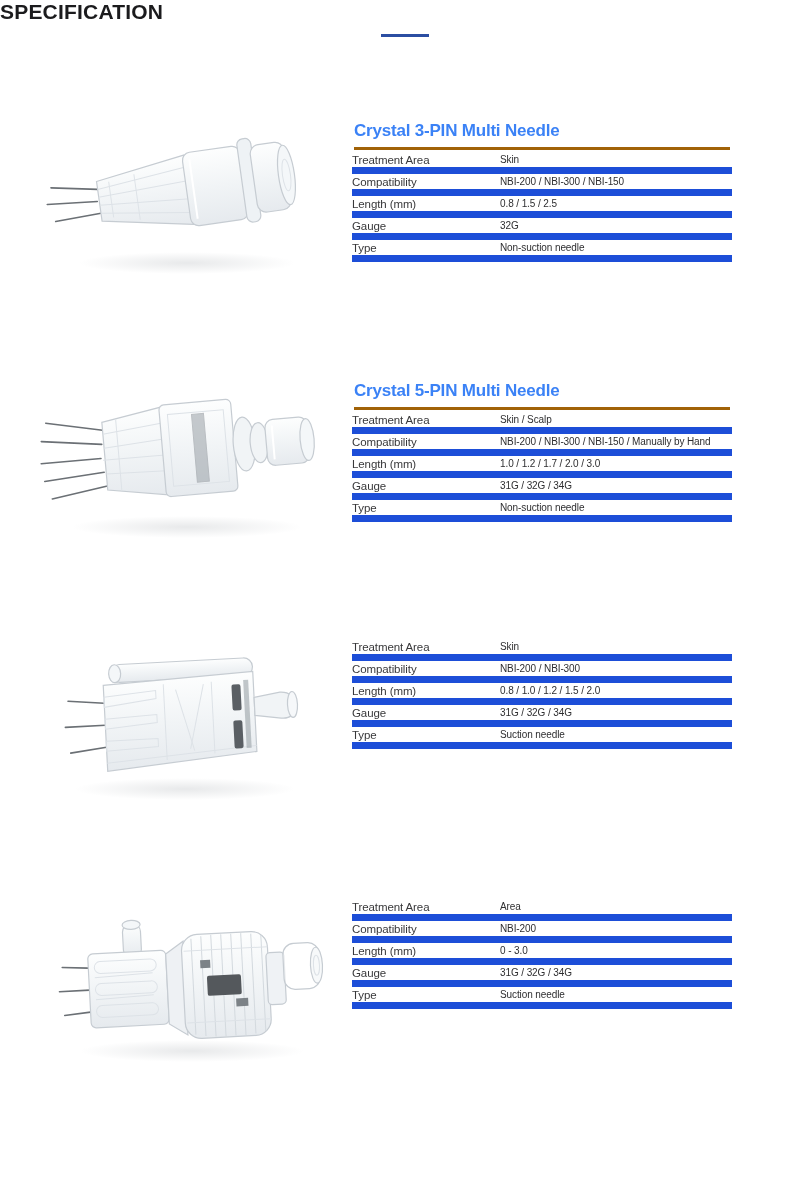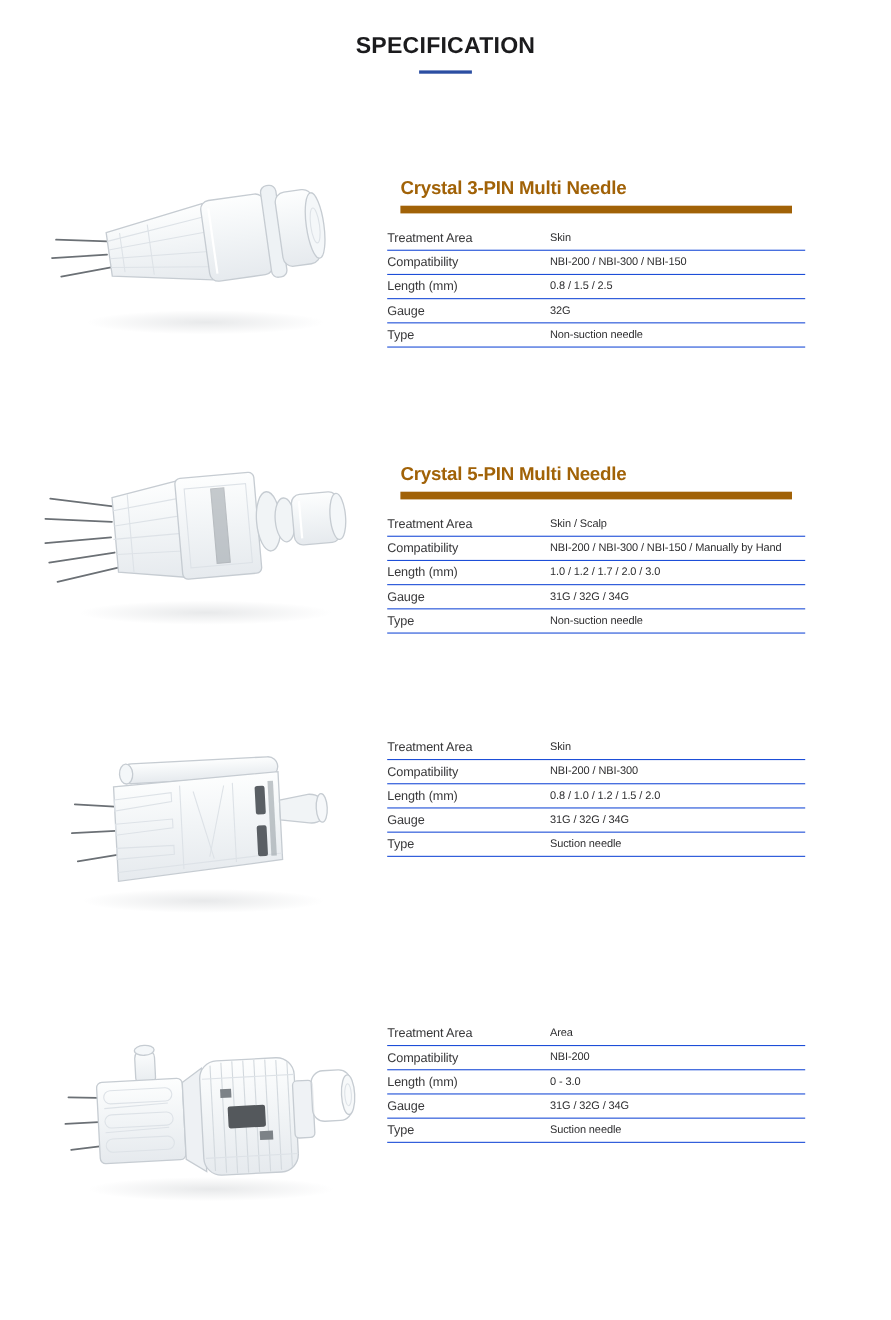--- a/index.html
+++ b/index.html
@@ -4,21 +4,21 @@
 <style>
   * { box-sizing: border-box; }
   html, body { margin: 0; padding: 0; }
   body {
     width: 810px;
     height: 1200px;
     background: #ffffff;
     font-family: "Liberation Sans", sans-serif;
     color: #1d1d1f;
   }
-  .header { padding-top: 30px; text-align: center; }
+  .header { }
   .page-title {
     margin: 0;
     font-size: 21px;
     font-weight: 700;
     letter-spacing: 0.2px;
     color: #1b1b1d;
   }
   .accent-bar {
     width: 48px; height: 3px;
     background: var(--accent, #2b4ea2);
@@ -27,31 +27,31 @@
   .sections { margin-top: 60px; }
   .sec { height: 260px; display: flex; align-items: flex-start; }
   .photo {
     width: 352px; flex: none;
     display: flex; justify-content: center;
     padding: 14px 0 0 22px; margin: 0;
   }
   .photo svg { width: 300px; height: 178px; }
   .spec { width: 380px; flex: none; padding-top: 22px; }
   .spec h2 {
-    margin: 12px;
+    margin: 2px;
     font-size: 17px; line-height: 1.2;
     font-weight: 700; letter-spacing: -0.2px;
-    color: #a16207;
+    color: #3b82f6;
     padding-bottom: 6px;
-    border-bottom: 7px solid #a16207;
+    border-bottom: 3px solid #a16207;
   }
   .row {
     display: flex; align-items: center;
     height: 22px;
-    border-bottom: 1px solid #1d4ed8;
+    border-bottom: 7px solid #1d4ed8;
   }
   .lab {
     width: 148px; flex: none;
     font-size: 11.5px; letter-spacing: -0.1px;
     color: #38383a;
   }
   .val {
     font-size: 10px; letter-spacing: -0.1px;
     color: #2e2e30;
     white-space: nowrap;

